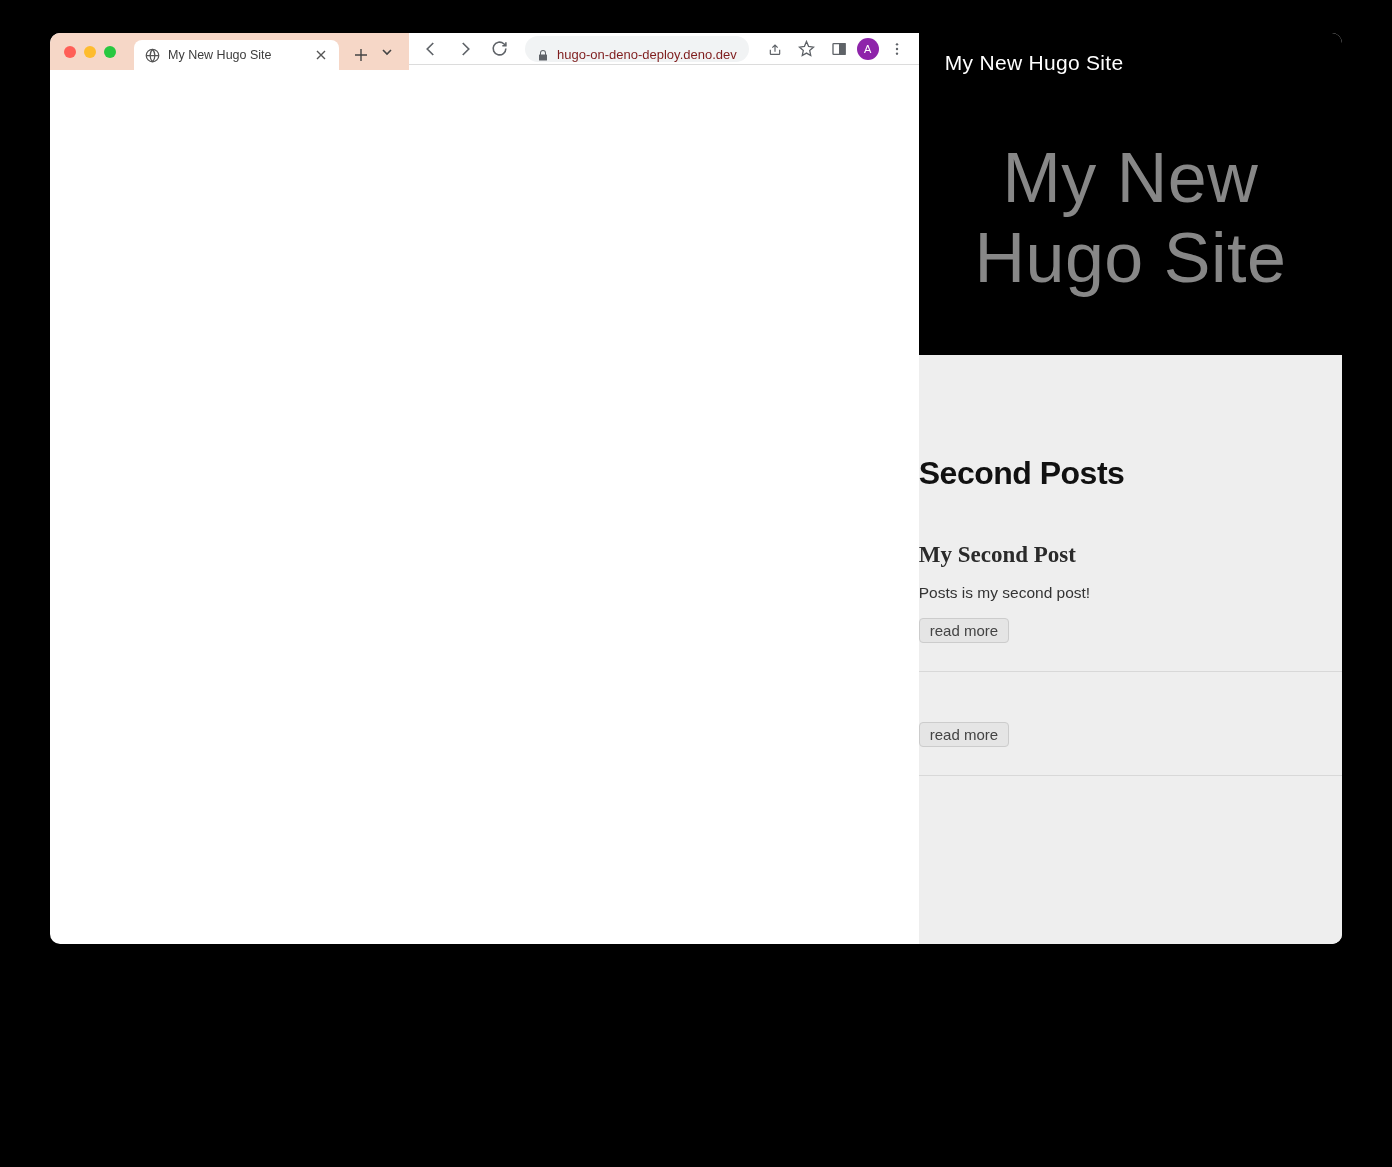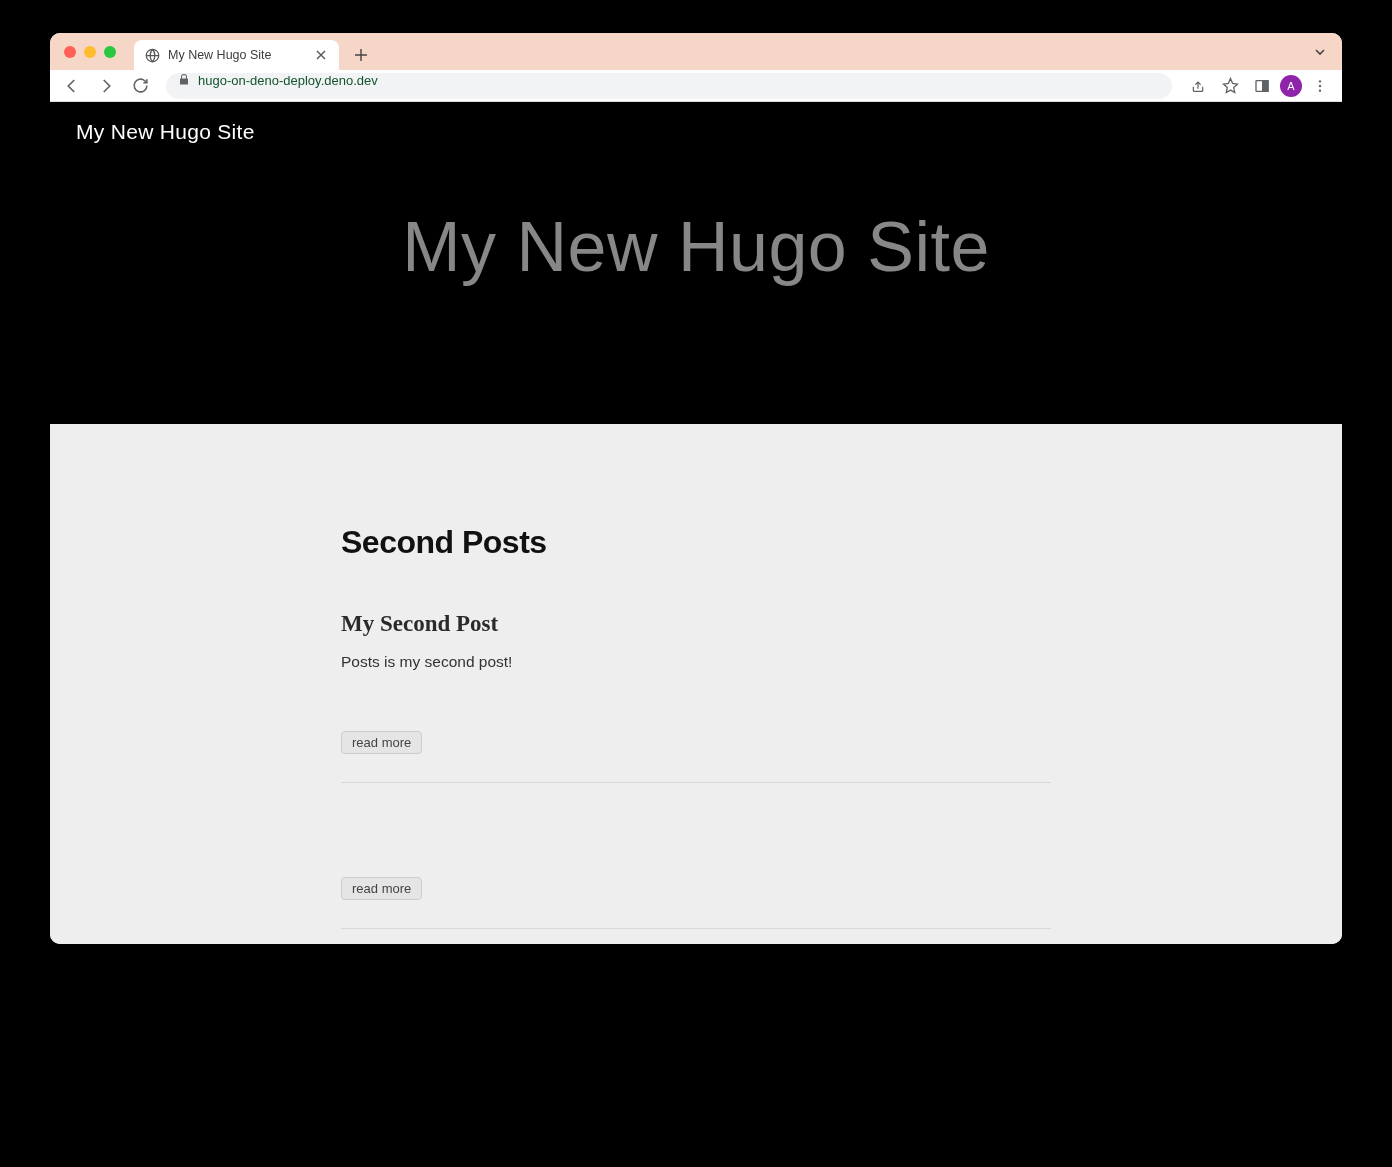--- a/index.html
+++ b/index.html
@@ -11,21 +11,21 @@
       overflow: hidden;
       padding: 33px 50px 0 50px;
     }
     .browser-window {
       width: 100%;
       height: 911px;
       border-radius: 10px;
       overflow: hidden;
       background: #fff;
       display: flex;
-      flex-direction: column;
+      flex-direction: row;
       box-shadow: 0 10px 40px rgba(0,0,0,0.5);
     }
     
     .tab-strip {
       background: #f6d7c7;
       height: 37px;
       display: flex;
       align-items: flex-end;
       padding-left: 14px;
       position: relative;
@@ -121,25 +121,25 @@
       color: #5f6368;
       cursor: pointer;
       border-radius: 50%;
     }
     .address-bar {
       flex: 1;
       background: #f1f3f4;
       height: 26px;
       border-radius: 14px;
       display: flex;
-      align-items: flex-start;
+      align-items: flex-end;
       padding: 0 12px;
       gap: 8px;
       font-size: 13px;
-      color: #14532d;
+      color: #7f1d1d;
       margin: 0 6px;
     }
     .lock-icon { color: #5f6368; display:flex; align-items:center; }
     .toolbar-right {
       display: flex;
       align-items: center;
       gap: 4px;
     }
     .tb-icon {
       width: 28px;
@@ -228,24 +228,23 @@
       font-size: 15.5px;
       color: #333;
       margin-bottom: 16px;
     }
     .read-more {
       display: inline-block;
       background: #e5e5e5;
       border: 1px solid #ccc;
       border-radius: 4px;
       padding: 3px 10px;
-      font-size: 13px;
+      font-size: 15px;
       color: #444;
       cursor: pointer;
-      margin-top: 44px;
     }
     svg { display: block; }
   </style>
 </head>
 <body>
 
 <div class="browser-window">
 
   <div class="tab-strip">
     <div class="traffic-lights">

